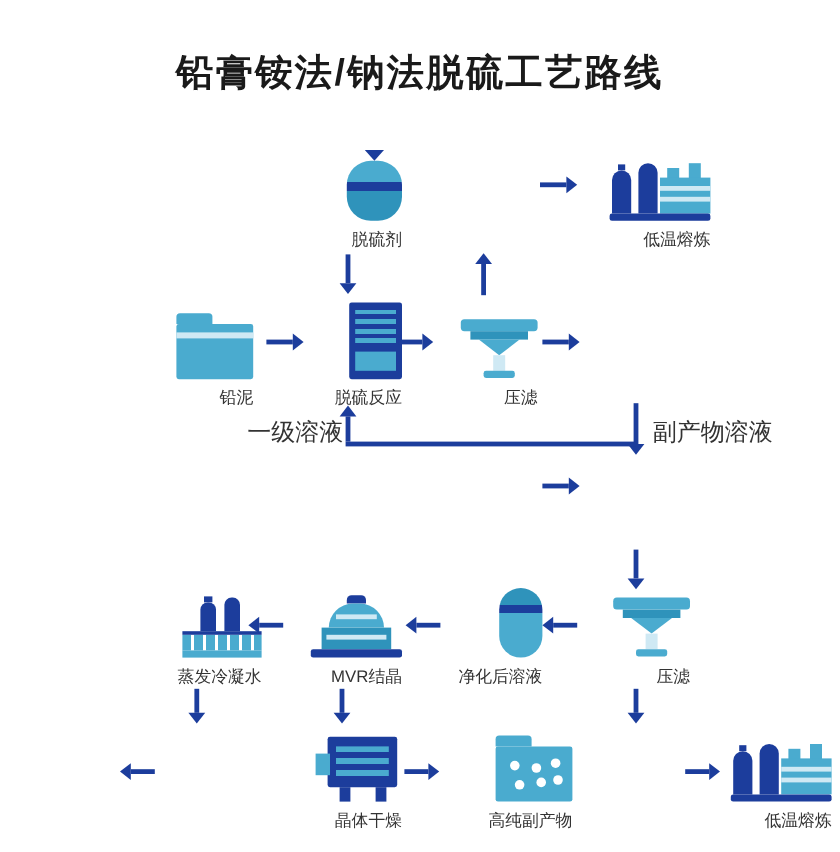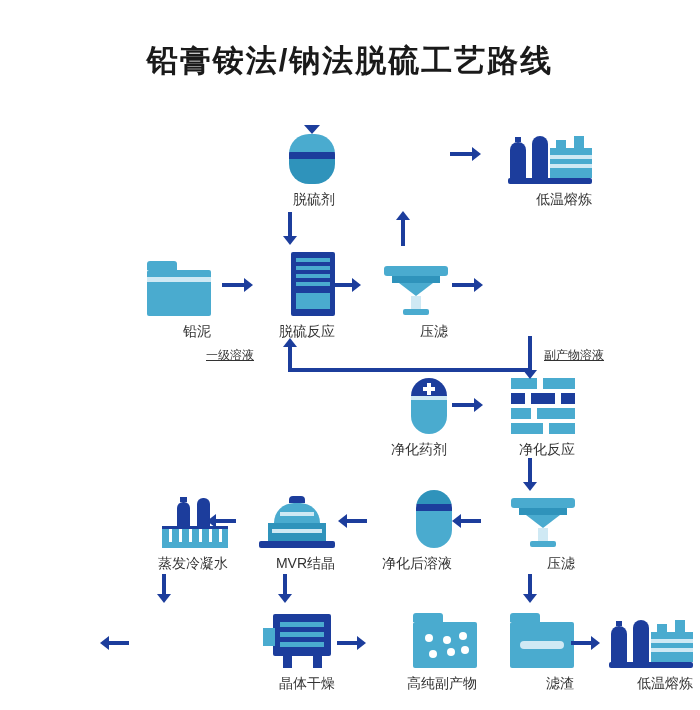--- a/index.html
+++ b/index.html
@@ -134,21 +134,21 @@
   .arr.v{width:4px;}
   .arr.r::after{content:"";position:absolute;right:-9px;top:50%;margin-top:-7px;width:0;
     border-left:9px solid var(--navy);border-top:7px solid transparent;border-bottom:7px solid transparent;}
   .arr.l::after{content:"";position:absolute;left:-9px;top:50%;margin-top:-7px;width:0;
     border-right:9px solid var(--navy);border-top:7px solid transparent;border-bottom:7px solid transparent;}
   .arr.d::after{content:"";position:absolute;bottom:-9px;left:50%;margin-left:-7px;height:0;
     border-top:9px solid var(--navy);border-left:7px solid transparent;border-right:7px solid transparent;}
   .arr.u::after{content:"";position:absolute;top:-9px;left:50%;margin-left:-7px;height:0;
     border-bottom:9px solid var(--navy);border-left:7px solid transparent;border-right:7px solid transparent;}
 
-  .edge-label{position:absolute;font-size:12px;color:var(--text);white-space:nowrap;text-decoration:underline;}
+  .edge-label{position:absolute;font-size:20px;color:var(--text);white-space:nowrap;}
 </style>
 </head>
 <body>
 
 <div class="canvas">
 
   <div class="title">铅膏铵法/钠法脱硫工艺路线</div>
 
   <div class="node" style="left:245px;top:126px;width:90px;--ih:58px">
     <div class="iconbox">
@@ -183,39 +183,22 @@
     <div class="iconbox">
         <span class="ic-funnel">
           <i class="bar"></i>
           <i class="cone"></i>
           <i class="stem"></i>
         </span>
       </div>
     <div class="label">压滤</div>
   </div>
 
-  <div class="node" style="left:357px;top:374px;width:90px;--ih:60px">
-    <div class="iconbox">
-        <span class="ic-med"></span>
-      </div>
-    <div class="label">净化药剂</div>
-  </div>
-  <div class="node" style="left:485px;top:374px;width:90px;--ih:60px">
-    <div class="iconbox">
-        <span class="ic-grid">
-          <i></i>
-          <i></i>
-          <i></i>
-          <i></i>
-        </span>
-      </div>
-    <div class="label">净化反应</div>
-  </div>
-
-  <div class="node" style="left:128px;top:494px;width:100px;--ih:54px">
+
+  <div class="node" style="left:118px;top:494px;width:100px;--ih:54px">
     <div class="iconbox">
         <span class="ic-evap">
           <i class="bt"></i>
           <i class="deck"></i>
         </span>
       </div>
     <div class="label">蒸发冷凝水</div>
   </div>
   <div class="node" style="left:235px;top:494px;width:100px;--ih:54px">
     <div class="iconbox">
@@ -251,26 +234,20 @@
           <i class="side"></i>
         </span>
       </div>
     <div class="label">晶体干燥</div>
   </div>
   <div class="node" style="left:377px;top:610px;width:100px;--ih:58px">
     <div class="iconbox">
         <span class="ic-folder dots"></span>
       </div>
     <div class="label">高纯副产物</div>
-  </div>
-  <div class="node" style="left:484px;top:610px;width:90px;--ih:58px">
-    <div class="iconbox">
-        <span class="ic-folder residue"></span>
-      </div>
-    <div class="label">滤渣</div>
   </div>
   <div class="node" style="left:593px;top:610px;width:100px;--ih:58px">
     <div class="iconbox">
         <span class="ic-smelt">
           <i class="bts"></i>
           <i class="ch"></i>
           <i class="fac"></i>
         </span>
       </div>
     <div class="label">低温熔炼</div>

